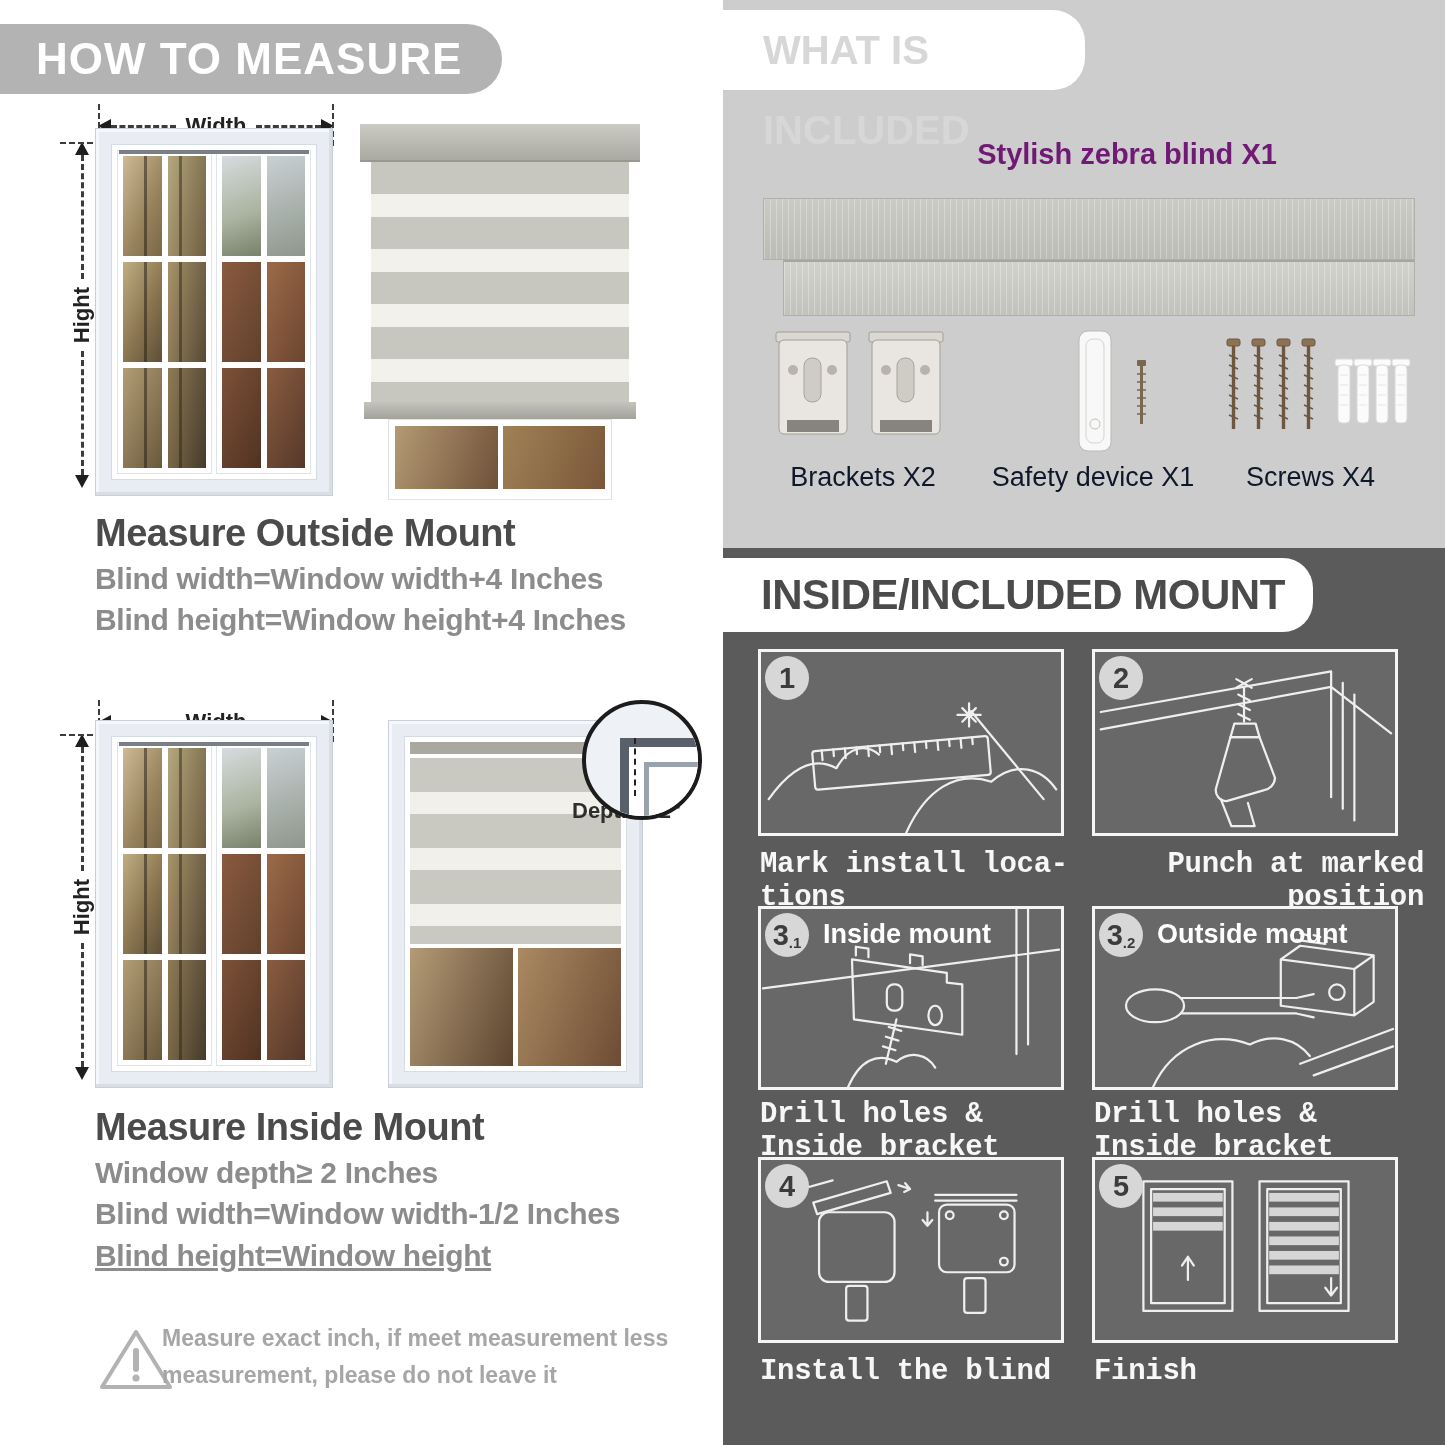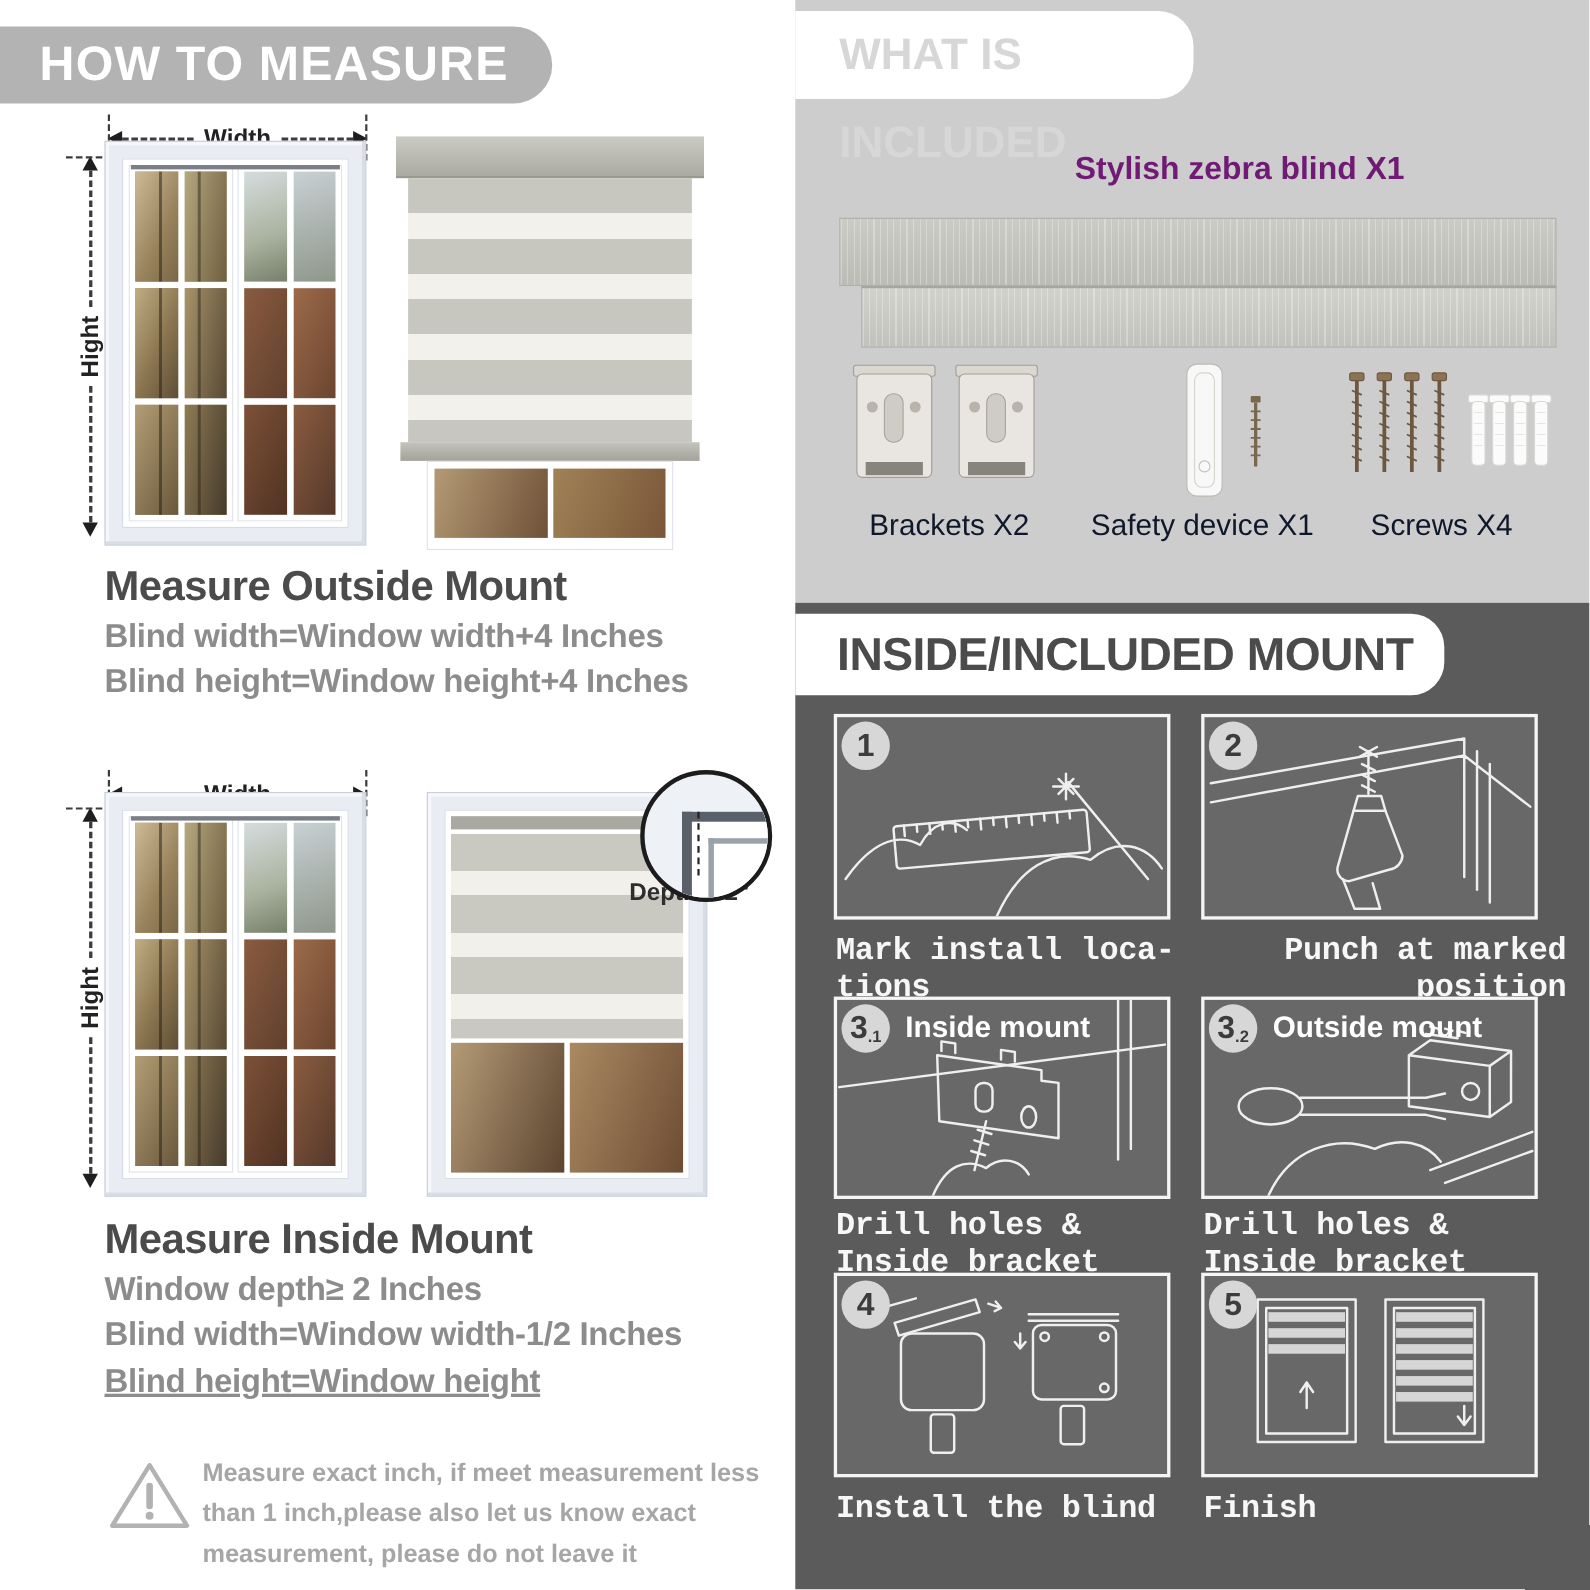--- a/index.html
+++ b/index.html
@@ -215,23 +215,22 @@
   <div class="abs h2" style="left:95px;top:1106px;">Measure Inside Mount</div>
   <div class="abs sub" style="left:95px;top:1156px;">Window depth≥ 2 Inches</div>
   <div class="abs sub" style="left:95px;top:1197px;">Blind width=Window width-1/2 Inches</div>
   <div class="abs sub" style="left:95px;top:1239px;text-decoration:underline;">Blind height=Window height</div>
 
   <svg class="abs" style="left:98px;top:1326px;" width="76" height="68" viewBox="0 0 76 68">
     <path d="M38,6 L72,61 H4 Z" fill="none" stroke="#b2b2b2" stroke-width="4" stroke-linejoin="round"></path>
     <path d="M38,25 v18" stroke="#b2b2b2" stroke-width="6" stroke-linecap="round"></path>
     <circle cx="38" cy="52" r="3.6" fill="#b2b2b2"></circle>
   </svg>
-  <div class="abs" style="left:184px;top:1320px;">
+  <div class="abs" style="left:162px;top:1320px;">
     <div class="warn-line">Measure exact inch, if meet measurement less</div>
-    <div class="warn-line">than 1 inch,please also let us know exact</div>
     <div class="warn-line">measurement, please do not leave it</div>
   </div>
 </div>
 
 <div id="right-top" class="abs">
   <div class="abs wii-header">WHAT IS INCLUDED</div>
   <div class="abs product-title">Stylish zebra blind X1</div>
 
   <div class="abs bar" id="bar1"></div>
   <div class="abs" id="bar2"></div>

